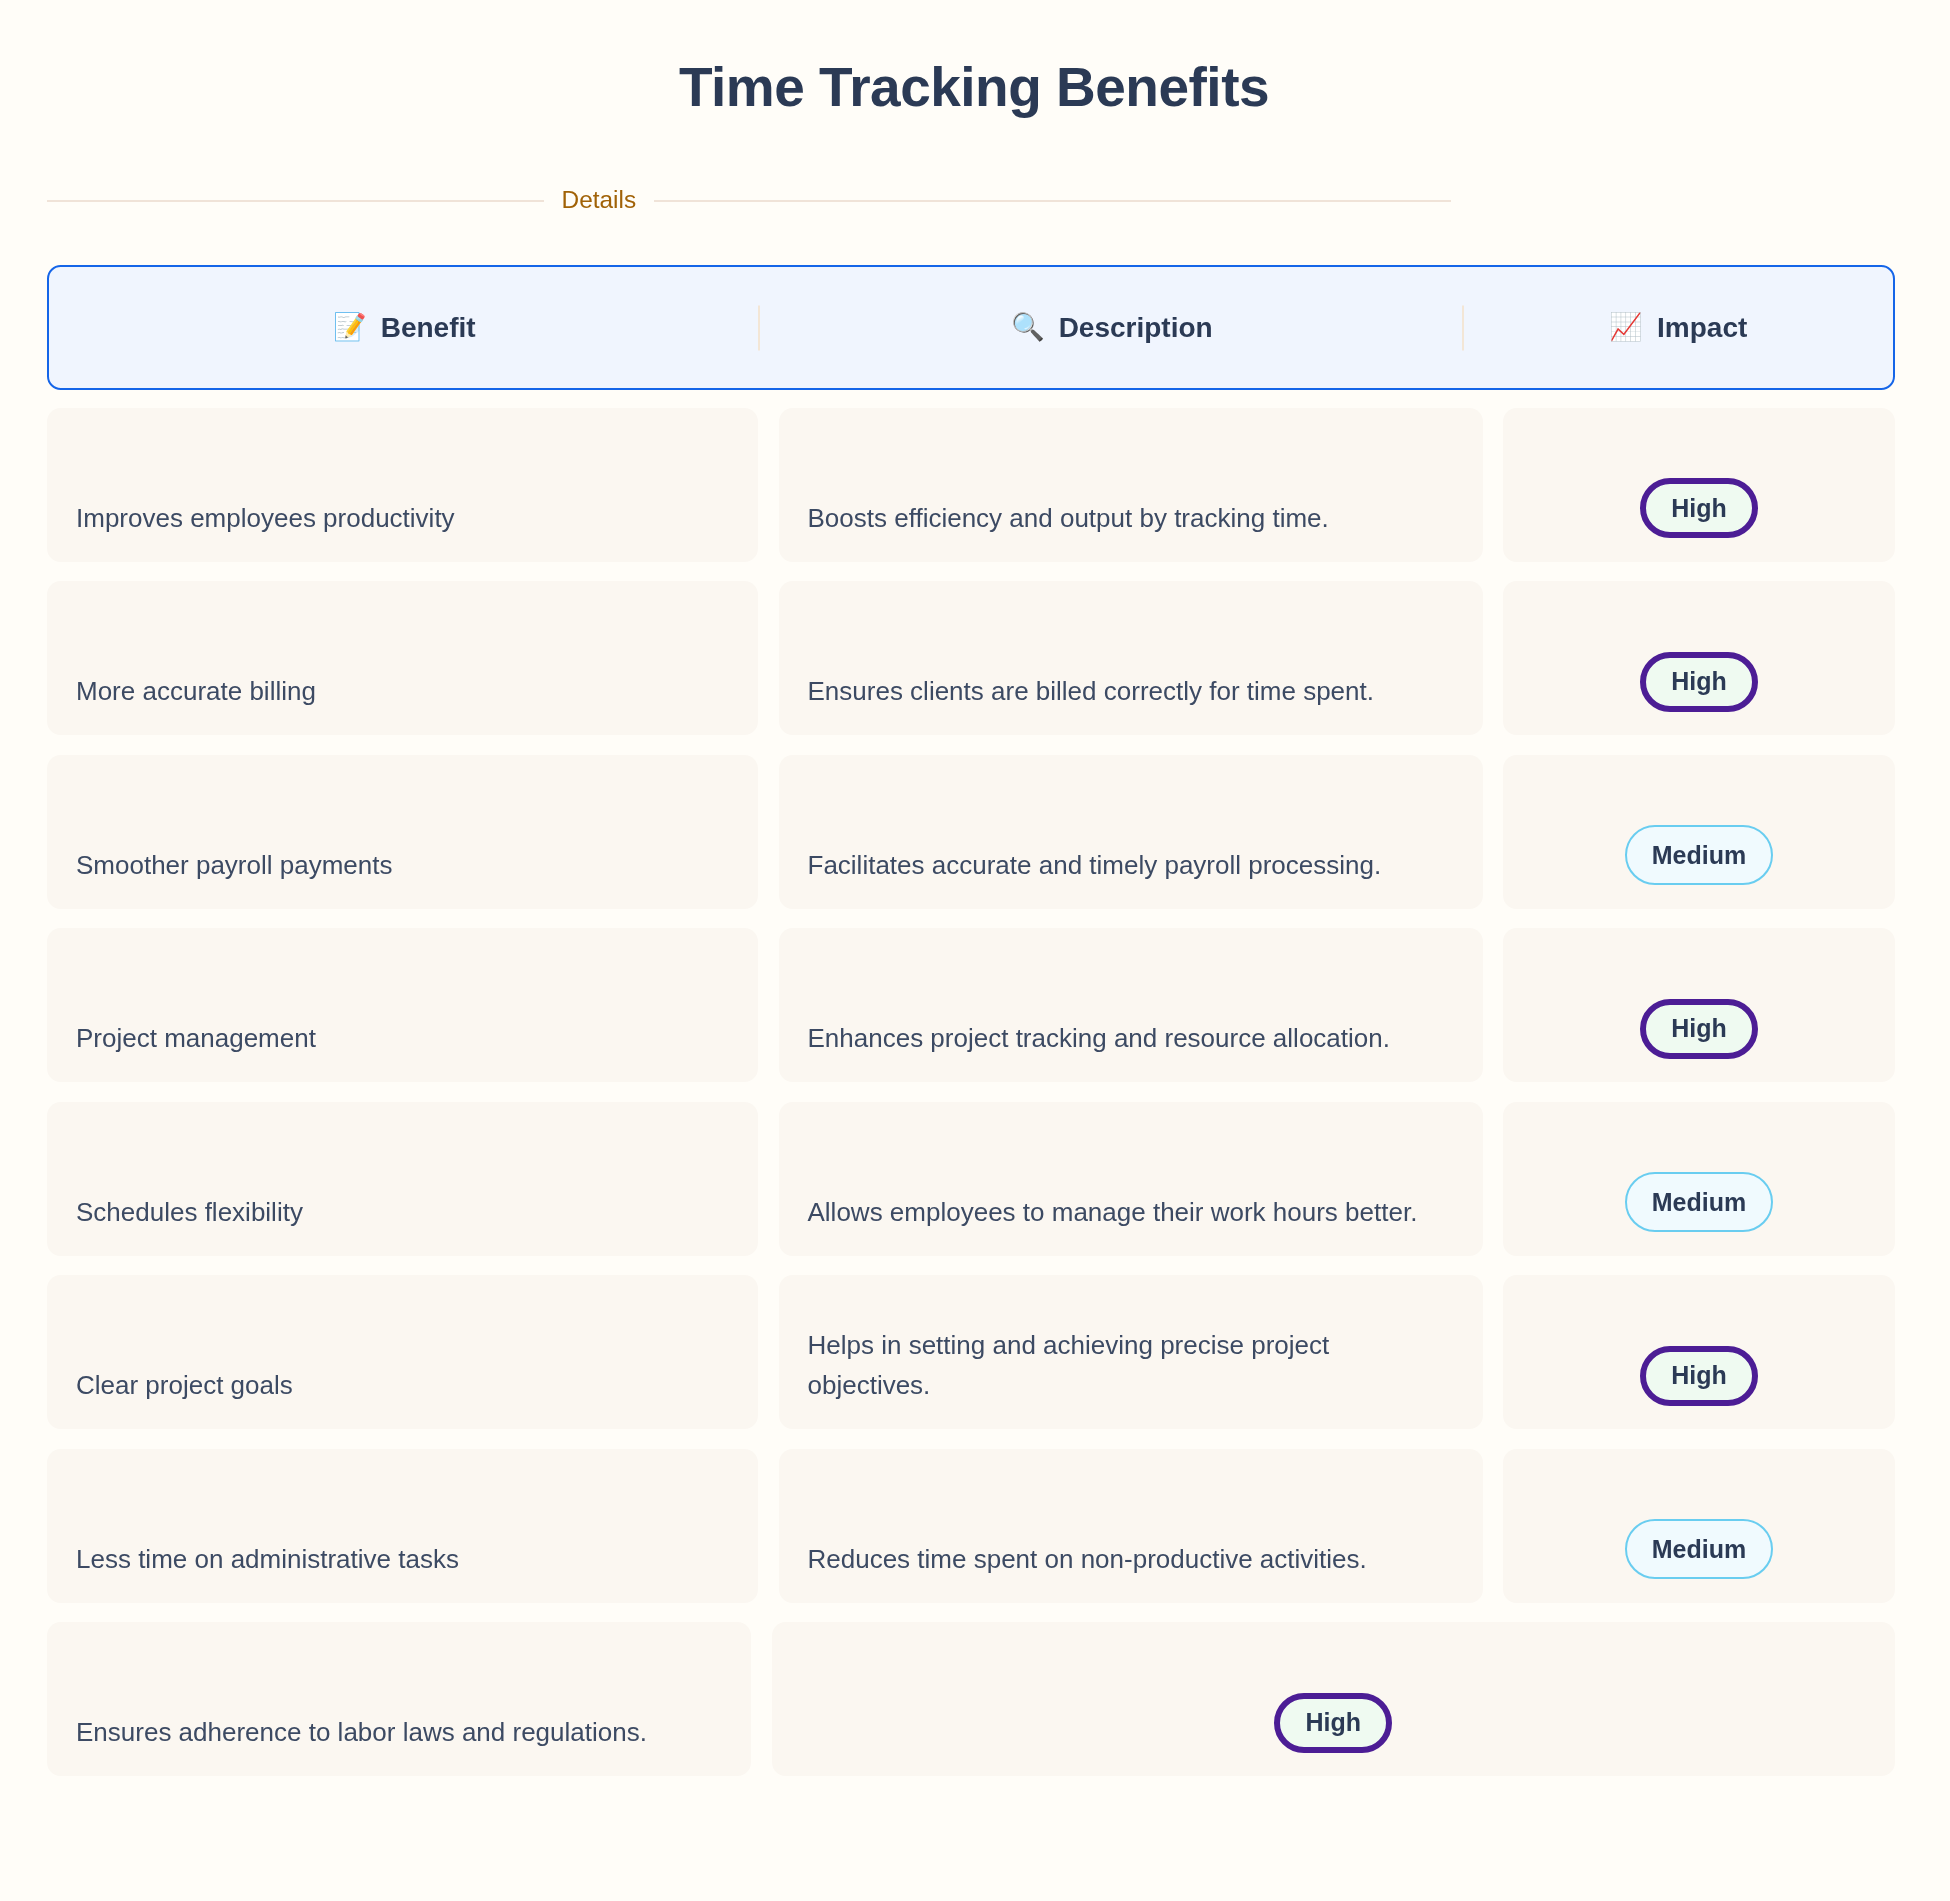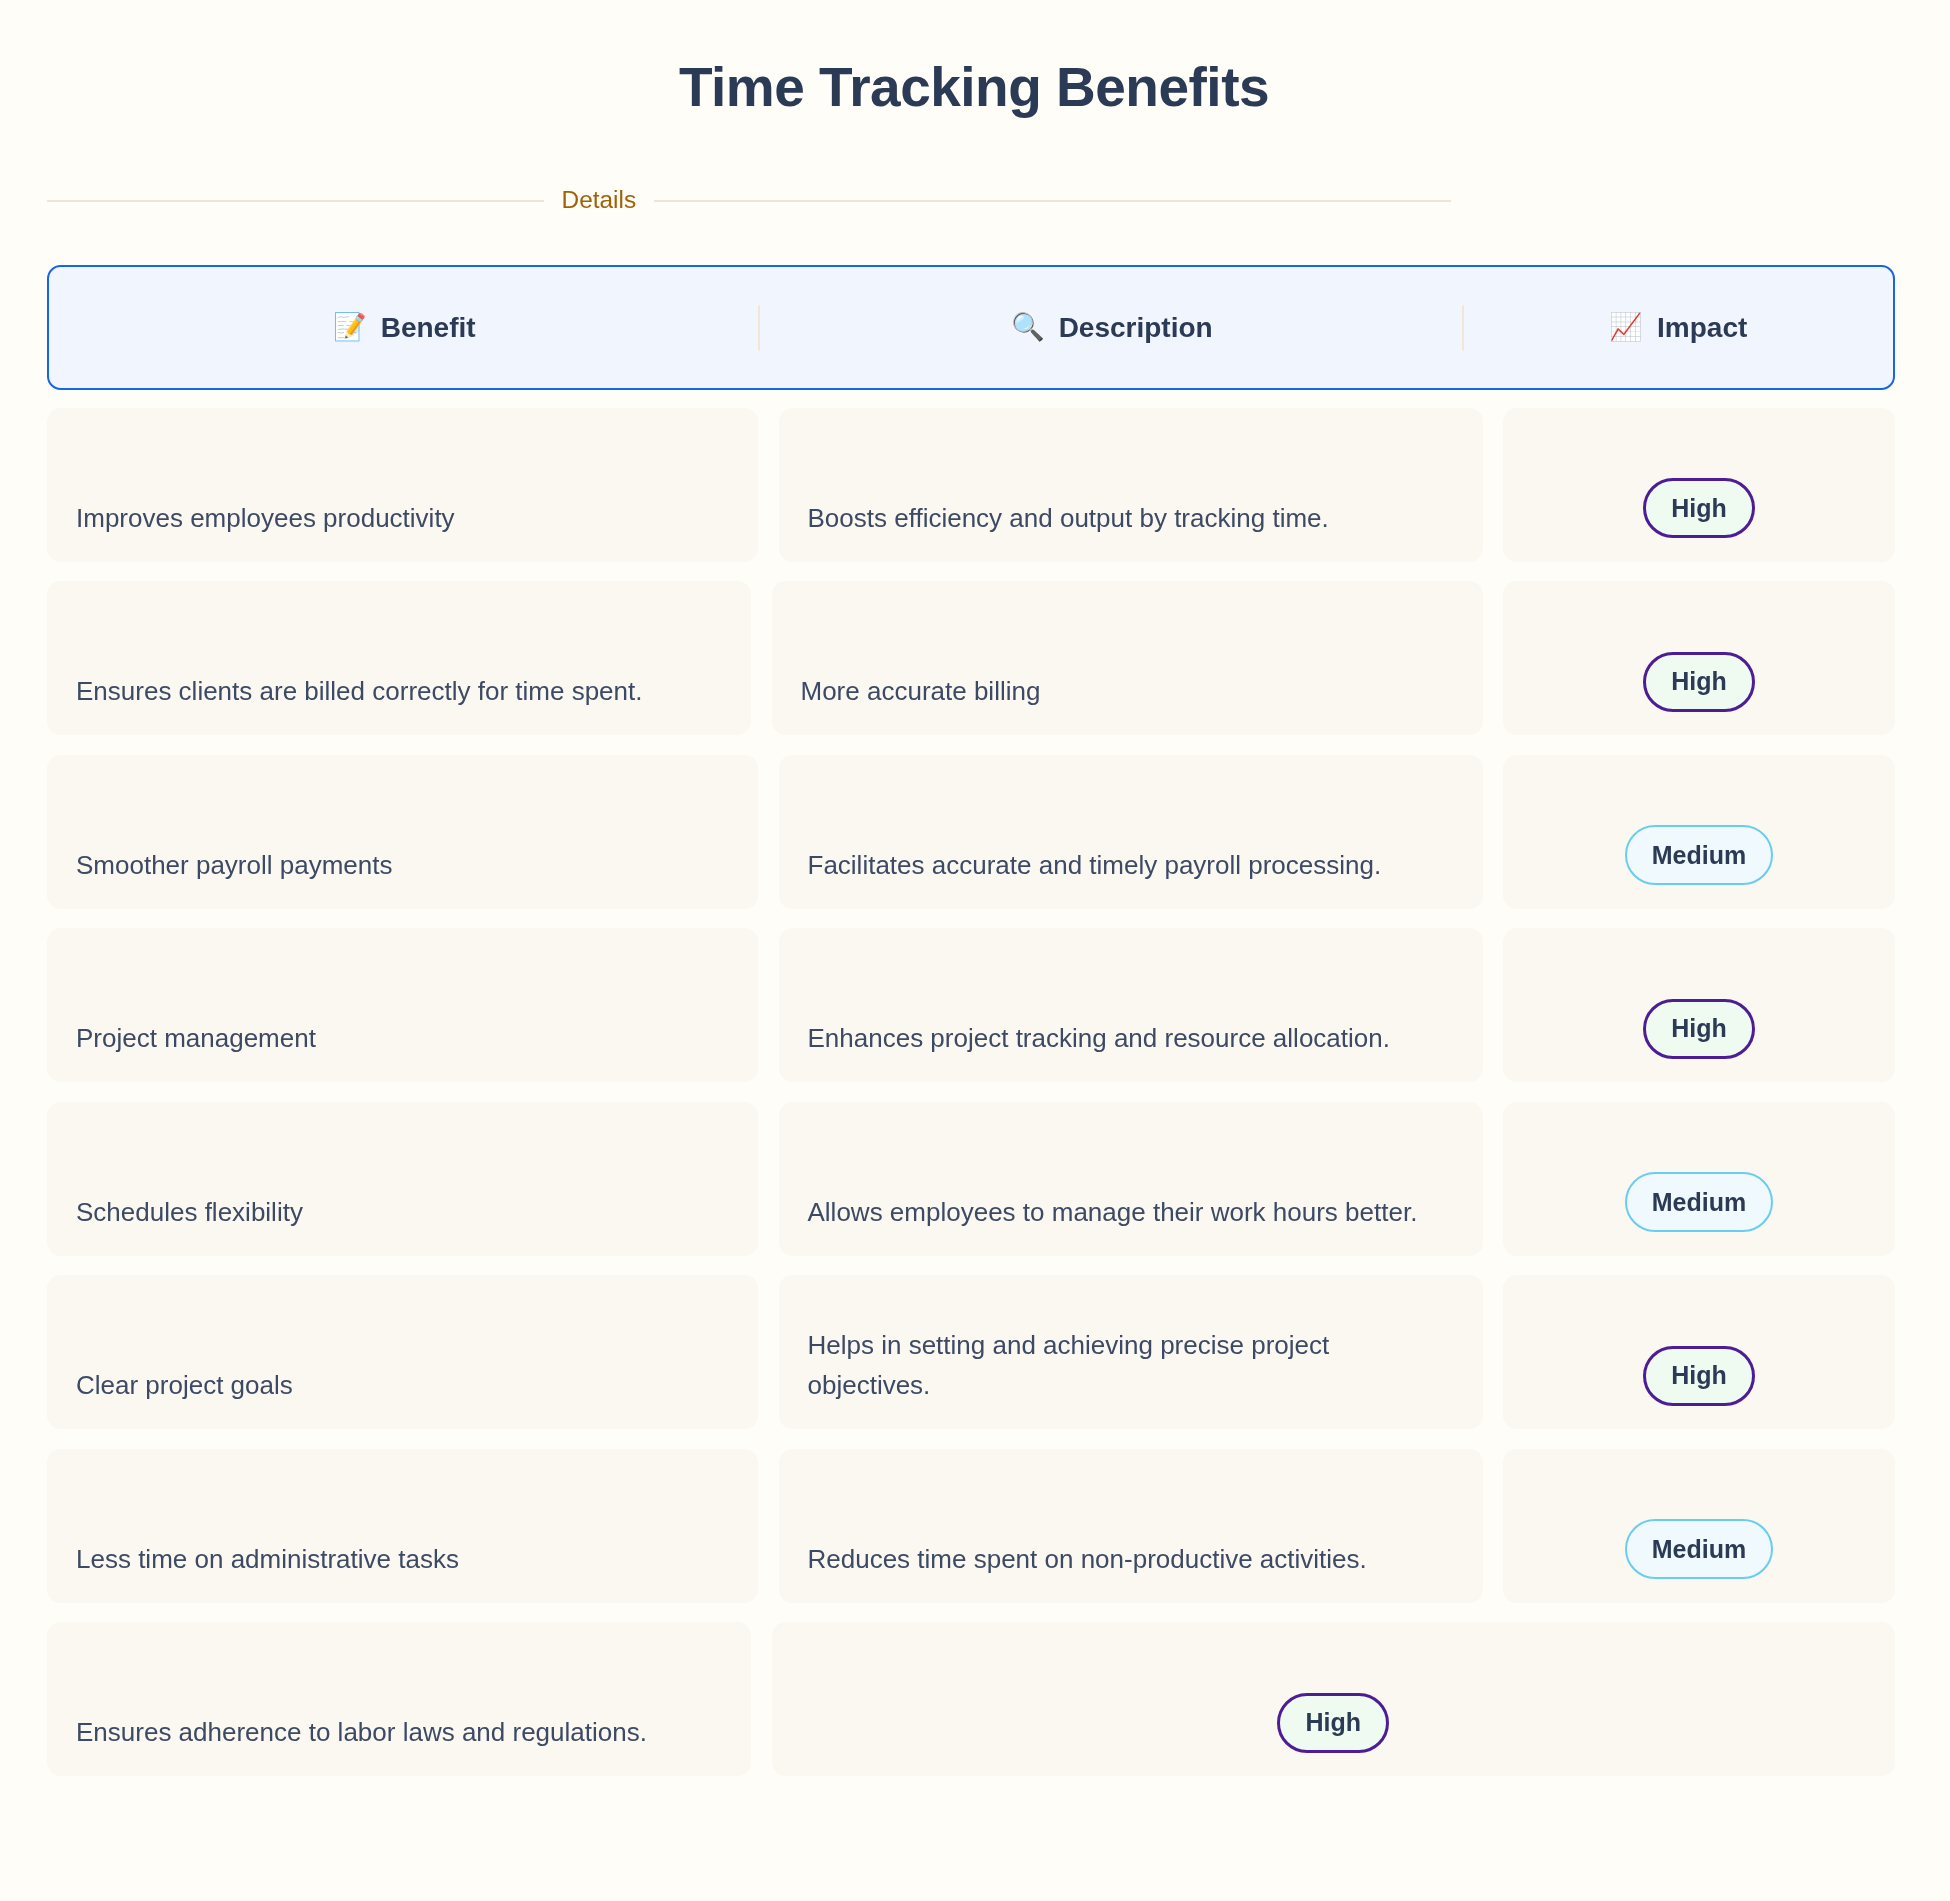--- a/index.html
+++ b/index.html
@@ -138,21 +138,21 @@
     height: 60px;
     padding: 0 25px;
     border-radius: 974px;
     font-size: 25px;
     font-weight: 700;
     color: #2B3A55;
     white-space: nowrap;
   }
   .pill.high {
     background: #EFFAF1;
-    border: 3px solid #4c1d95;
+    border: 6px solid #4c1d95;
   }
   .pill.medium {
     background: #F0FAFE;
     border: 2px solid #69CDF0;
   }
 </style>
 </head>
 <body>
 
 <div class="page">
@@ -188,25 +188,25 @@
             <span class="cell-text">Improves employees productivity</span>
           </div>
           <div class="cell description">
             <span class="cell-text">Boosts efficiency and output by tracking time.</span>
           </div>
           <div class="cell impact">
             <span class="pill high">High</span>
           </div>
         </div>
         <div class="row">
+          <div class="cell benefit">
+            <span class="cell-text">More accurate billing</span>
+          </div>
           <div class="cell description">
             <span class="cell-text">Ensures clients are billed correctly for time spent.</span>
-          </div>
-          <div class="cell benefit">
-            <span class="cell-text">More accurate billing</span>
           </div>
           <div class="cell impact">
             <span class="pill high">High</span>
           </div>
         </div>
         <div class="row">
           <div class="cell benefit">
             <span class="cell-text">Smoother payroll payments</span>
           </div>
           <div class="cell description">

